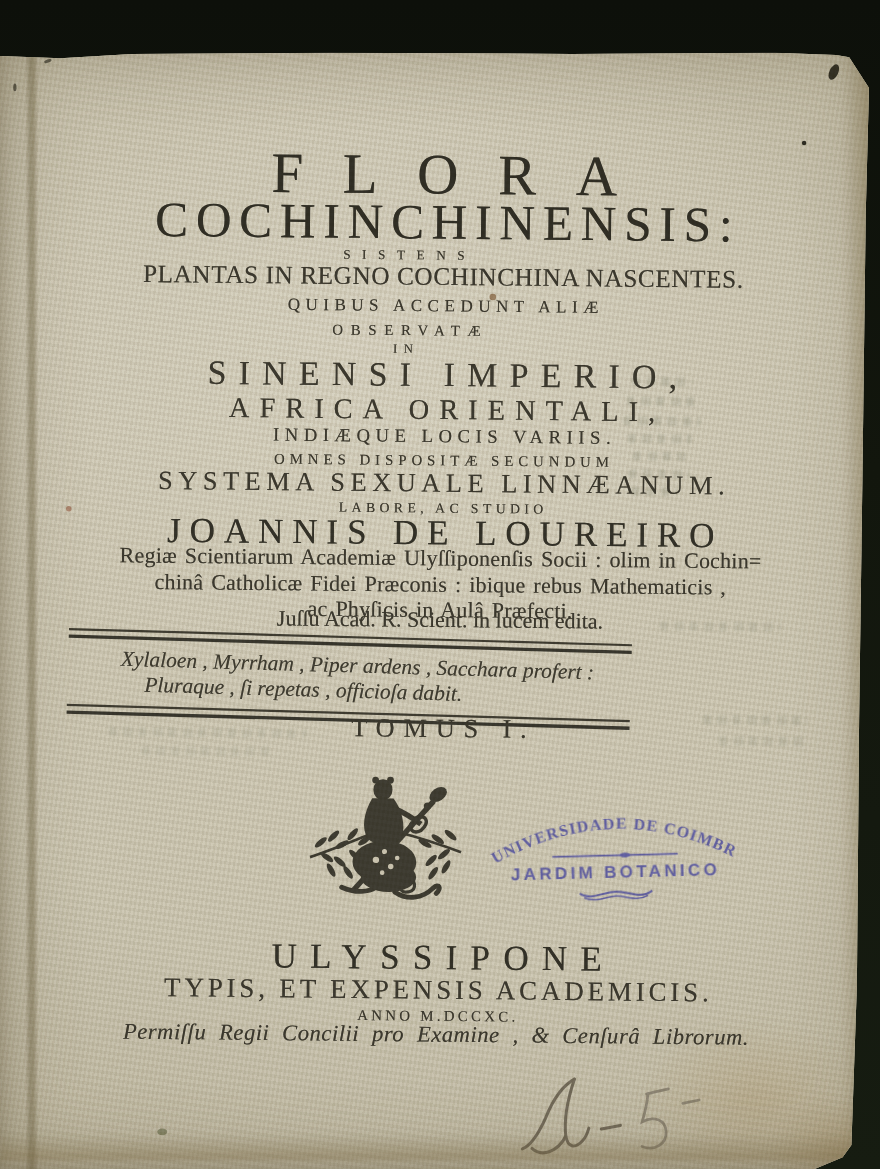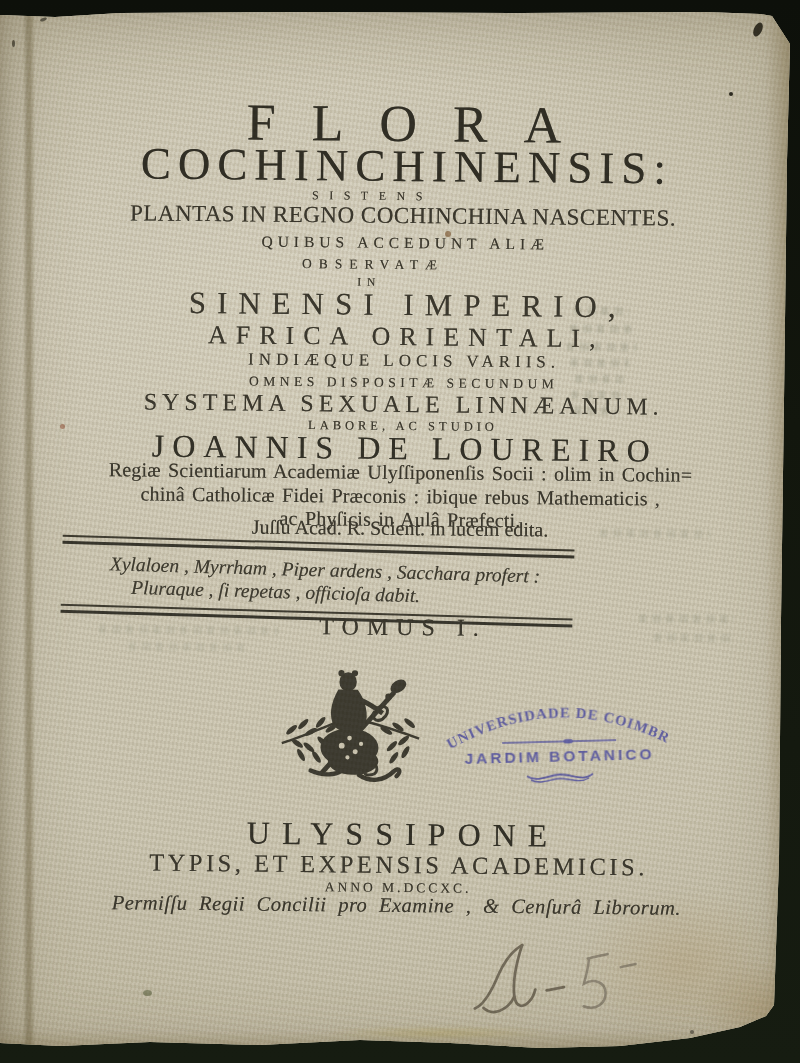--- a/index.html
+++ b/index.html
@@ -14,20 +14,21 @@
     background:
       radial-gradient(ellipse 620px 480px at 42% 26%, rgba(222,216,200,.55) 0%, rgba(222,216,200,0) 70%),
       radial-gradient(ellipse 900px 760px at 48% 46%, #cfc9b5 0%, #c9c3ae 52%, #bcb59d 80%, #a9a186 97%),
       #c5bfa9;
     clip-path: polygon(
       0px 15px, 55px 17px, 120px 13px, 300px 12px, 520px 13px, 705px 12px, 760px 14px,
       772px 16px, 790px 44px, 787px 160px, 784px 400px, 781px 620px, 779px 860px, 774px 1005px,
       766px 1016px, 740px 1027px, 690px 1038px, 620px 1046px, 540px 1048px, 450px 1043px,
       360px 1040px, 260px 1045px, 150px 1042px, 60px 1046px, 0px 1043px
     );
+    margin-top: 36px;
   }
   .grain {
     position:absolute; inset:0; pointer-events:none;
     background:
       repeating-linear-gradient(98deg, rgba(255,255,255,.035) 0 2px, rgba(120,110,80,.05) 2px 4px),
       repeating-linear-gradient(8deg, rgba(255,255,255,.03) 0 3px, rgba(100,95,70,.04) 3px 6px);
   }
   .vignette {
     position:absolute; inset:0; pointer-events:none;
     box-shadow: inset 0 0 70px rgba(92,82,55,.42), inset 0 0 14px rgba(92,82,55,.30);

